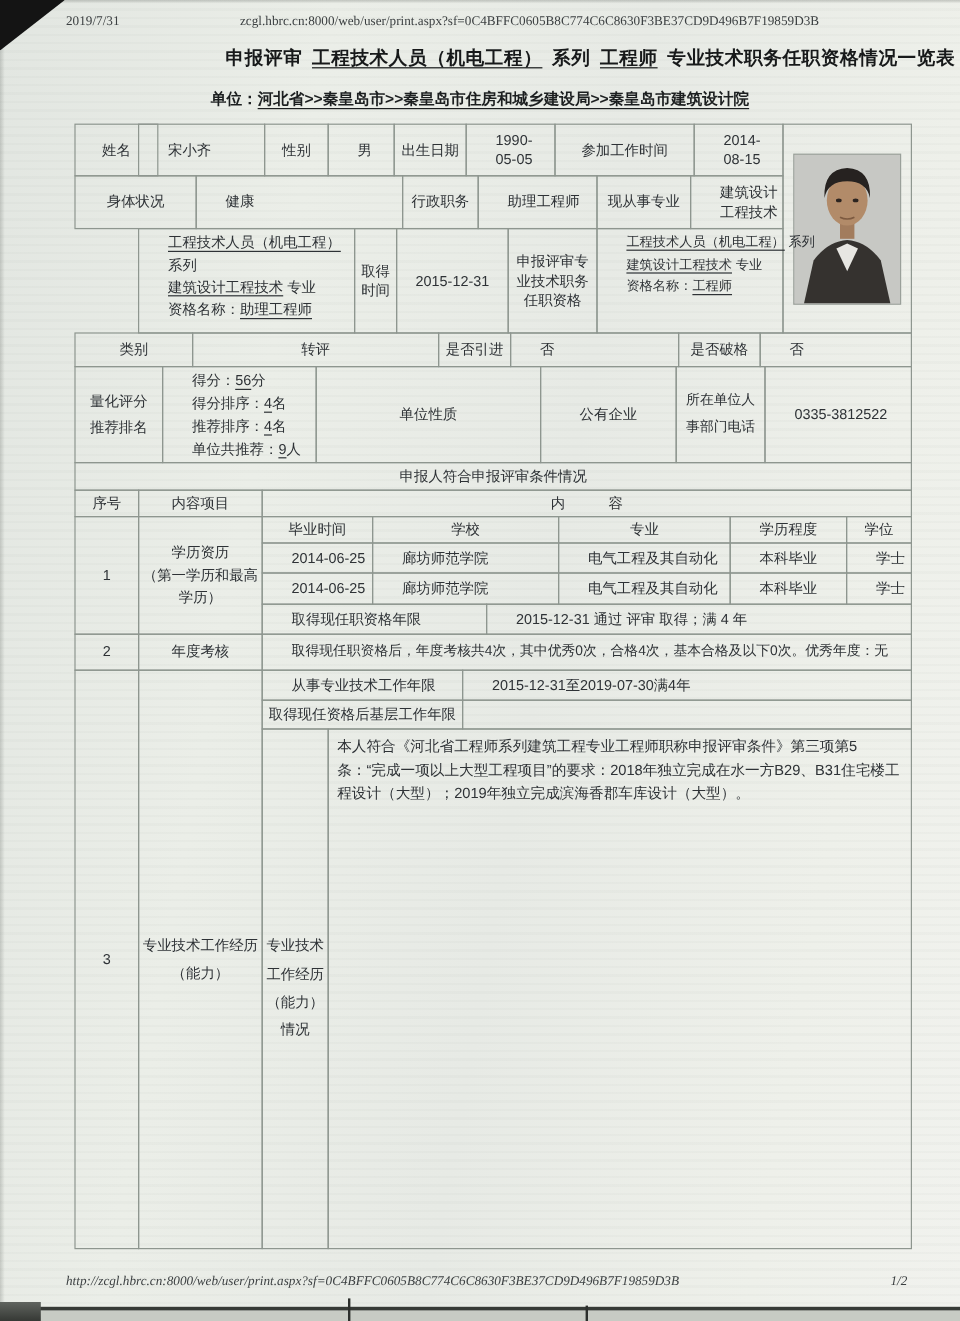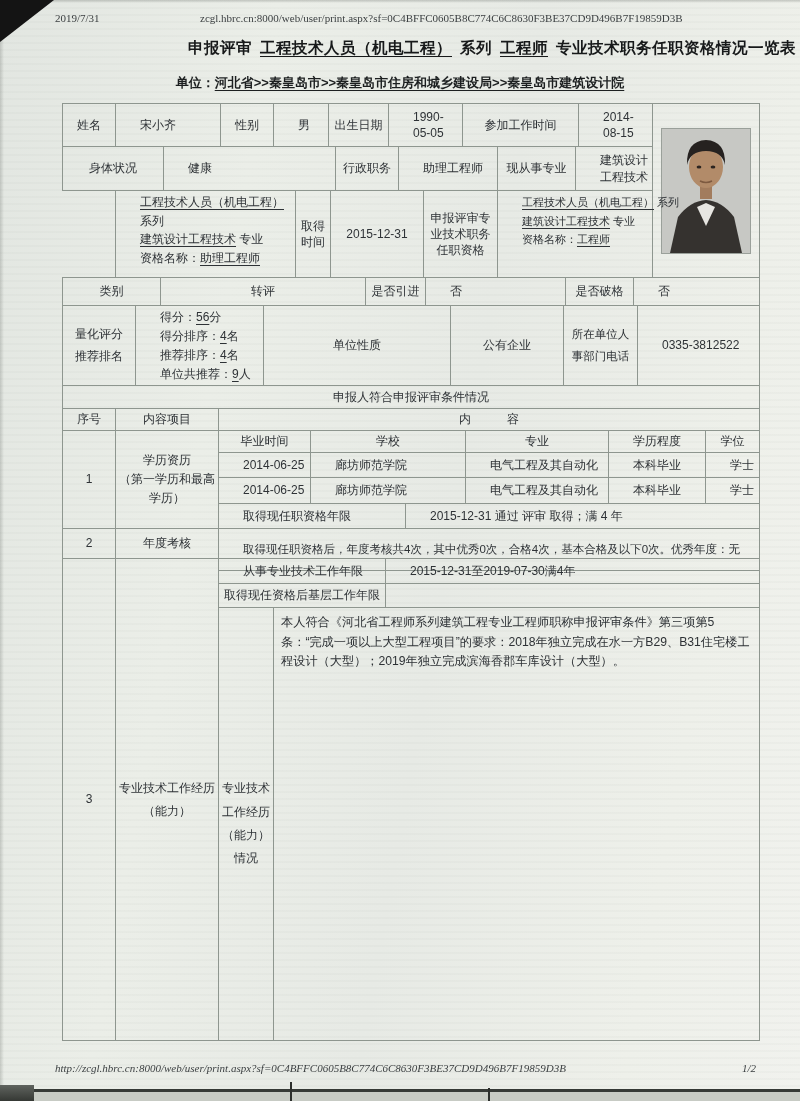--- a/index.html
+++ b/index.html
@@ -49,21 +49,21 @@
 <div class="abs title" style="top:38px;">
   <span class="seg">申报评审</span><span class="seg u">工程技术人员（机电工程）</span><span class="seg">系列</span><span class="seg u">工程师</span><span class="seg">专业技术职务任职资格情况一览表</span>
 </div>
 
 <div class="abs unit" style="top:74px;">
   <span>单位：</span><span class="u">河北省&gt;&gt;秦皇岛市&gt;&gt;秦皇岛市住房和城乡建设局&gt;&gt;秦皇岛市建筑设计院</span>
 </div>
 
 <div class="abs tbl">
 
-  <div class="cell" style="left:0;top:0;width:54px;height:44px">姓名</div>
+  <div class="cell" style="left:0;top:0;width:70px;height:44px">姓名</div>
   <div class="cell left" style="left:53px;top:0;width:106px;height:44px">宋小齐</div>
   <div class="cell" style="left:158px;top:0;width:54px;height:44px">性别</div>
   <div class="cell left" style="left:211px;top:0;width:56px;height:44px">男</div>
   <div class="cell" style="left:266px;top:0;width:61px;height:44px">出生日期</div>
   <div class="cell left" style="left:326px;top:0;width:75px;height:44px">1990-05-05</div>
   <div class="cell" style="left:400px;top:0;width:117px;height:44px">参加工作时间</div>
   <div class="cell left" style="left:516px;top:0;width:75px;height:44px">2014-08-15</div>
 
   <div class="cell photo-wrap" style="left:590px;top:0;width:108px;height:175px">
     <div class="photo">
@@ -153,21 +153,21 @@
   <div class="cell left" style="left:248px;top:374px;width:156px;height:27px">廊坊师范学院</div>
   <div class="cell left" style="left:403px;top:374px;width:144px;height:27px">电气工程及其自动化</div>
   <div class="cell left" style="left:546px;top:374px;width:98px;height:27px">本科毕业</div>
   <div class="cell left" style="left:643px;top:374px;width:55px;height:27px">学士</div>
 
   <div class="cell left" style="left:156px;top:400px;width:188px;height:26px">取得现任职资格年限</div>
   <div class="cell left" style="left:343px;top:400px;width:355px;height:26px">2015-12-31 通过 评审 取得；满 4 年</div>
 
   <div class="cell" style="left:0;top:425px;width:54px;height:31px">2</div>
   <div class="cell" style="left:53px;top:425px;width:104px;height:31px">年度考核</div>
-  <div class="cell left sm" style="left:156px;top:425px;width:542px;height:43px;white-space:nowrap">取得现任职资格后，年度考核共4次，其中优秀0次，合格4次，基本合格及以下0次。优秀年度：无</div>
+  <div class="cell left sm" style="left:156px;top:425px;width:542px;height:31px;white-space:nowrap">取得现任职资格后，年度考核共4次，其中优秀0次，合格4次，基本合格及以下0次。优秀年度：无</div>
 
   <div class="cell" style="left:0;top:455px;width:54px;height:483px">3</div>
   <div class="cell col" style="left:53px;top:455px;width:104px;height:483px;line-height:1.9">
     <div>专业技术工作经历</div>
     <div>（能力）</div>
   </div>
   <div class="cell left" style="left:156px;top:455px;width:168px;height:26px">从事专业技术工作年限</div>
   <div class="cell left" style="left:323px;top:455px;width:375px;height:26px">2015-12-31至2019-07-30满4年</div>
   <div class="cell left" style="left:156px;top:480px;width:168px;height:25px;white-space:nowrap;padding-left:5px">取得现任资格后基层工作年限</div>
   <div class="cell left" style="left:323px;top:480px;width:375px;height:25px"></div>

